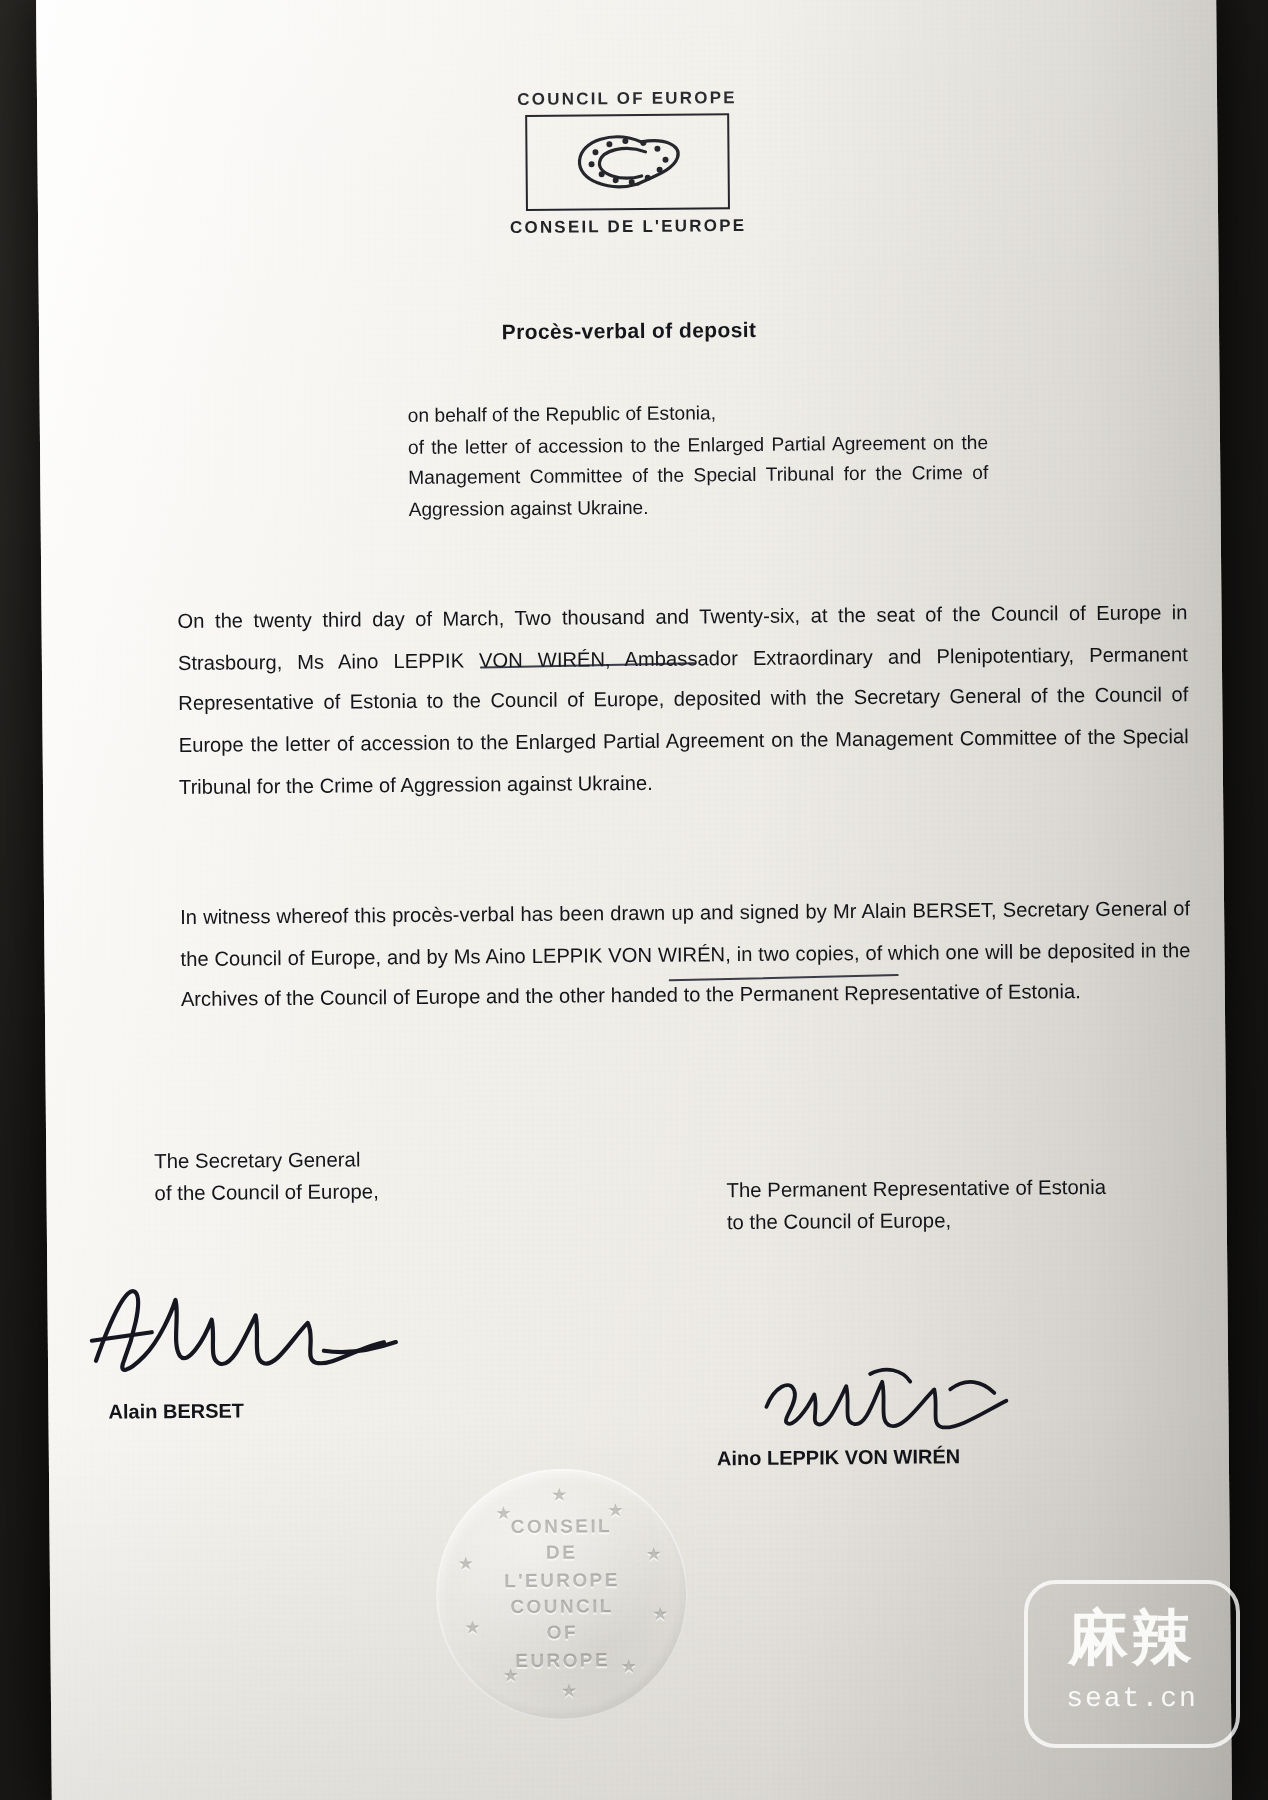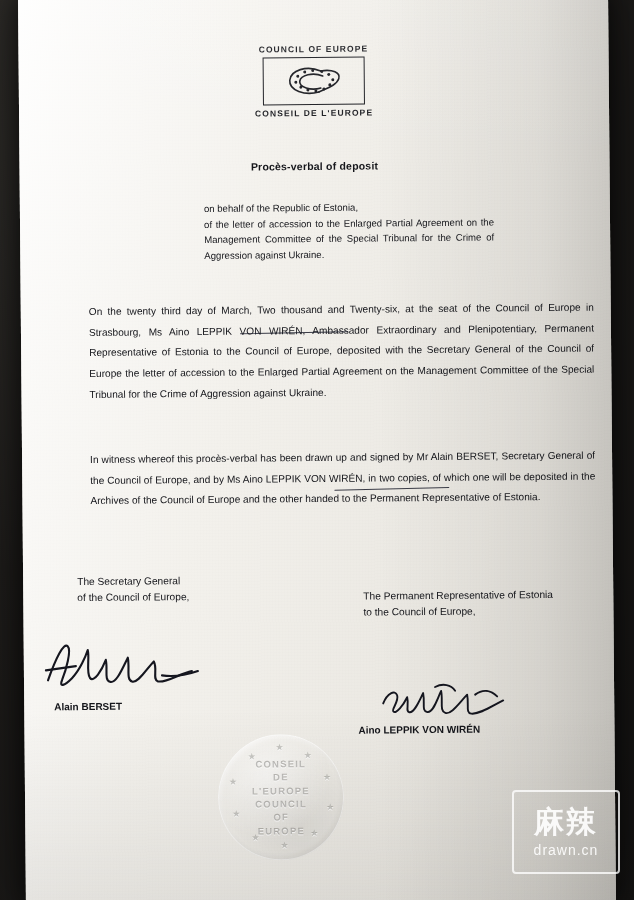--- a/index.html
+++ b/index.html
@@ -228,26 +228,27 @@
   }
 
   
   .watermark {
     position: absolute;
     right: 14px;
     bottom: 26px;
     width: 104px;
     height: 80px;
     border: 2px solid rgba(255,255,255,0.78);
-    border-radius: 4px;
+    border-radius: 16px;
     display: flex;
     flex-direction: column;
     align-items: center;
     justify-content: center;
     color: rgba(255,255,255,0.9);
+    font-family: Liberation Mono, monospace;
   }
   .wm-cn {
     font-size: 30px;
     font-weight: 700;
     letter-spacing: 2px;
     line-height: 1;
     margin-bottom: 6px;
   }
   .wm-en {
     font-size: 14px;
@@ -359,16 +360,16 @@
           <div>OF</div>
           <div>EUROPE</div>
         </div>
       </div>
 
     </div>
   </div>
 
   <div class="watermark">
     <div class="wm-cn">麻辣</div>
-    <div class="wm-en">drawn.cn</div>
+    <div class="wm-en">seat.cn</div>
   </div>
 
 </div>
 
 </body></html>

